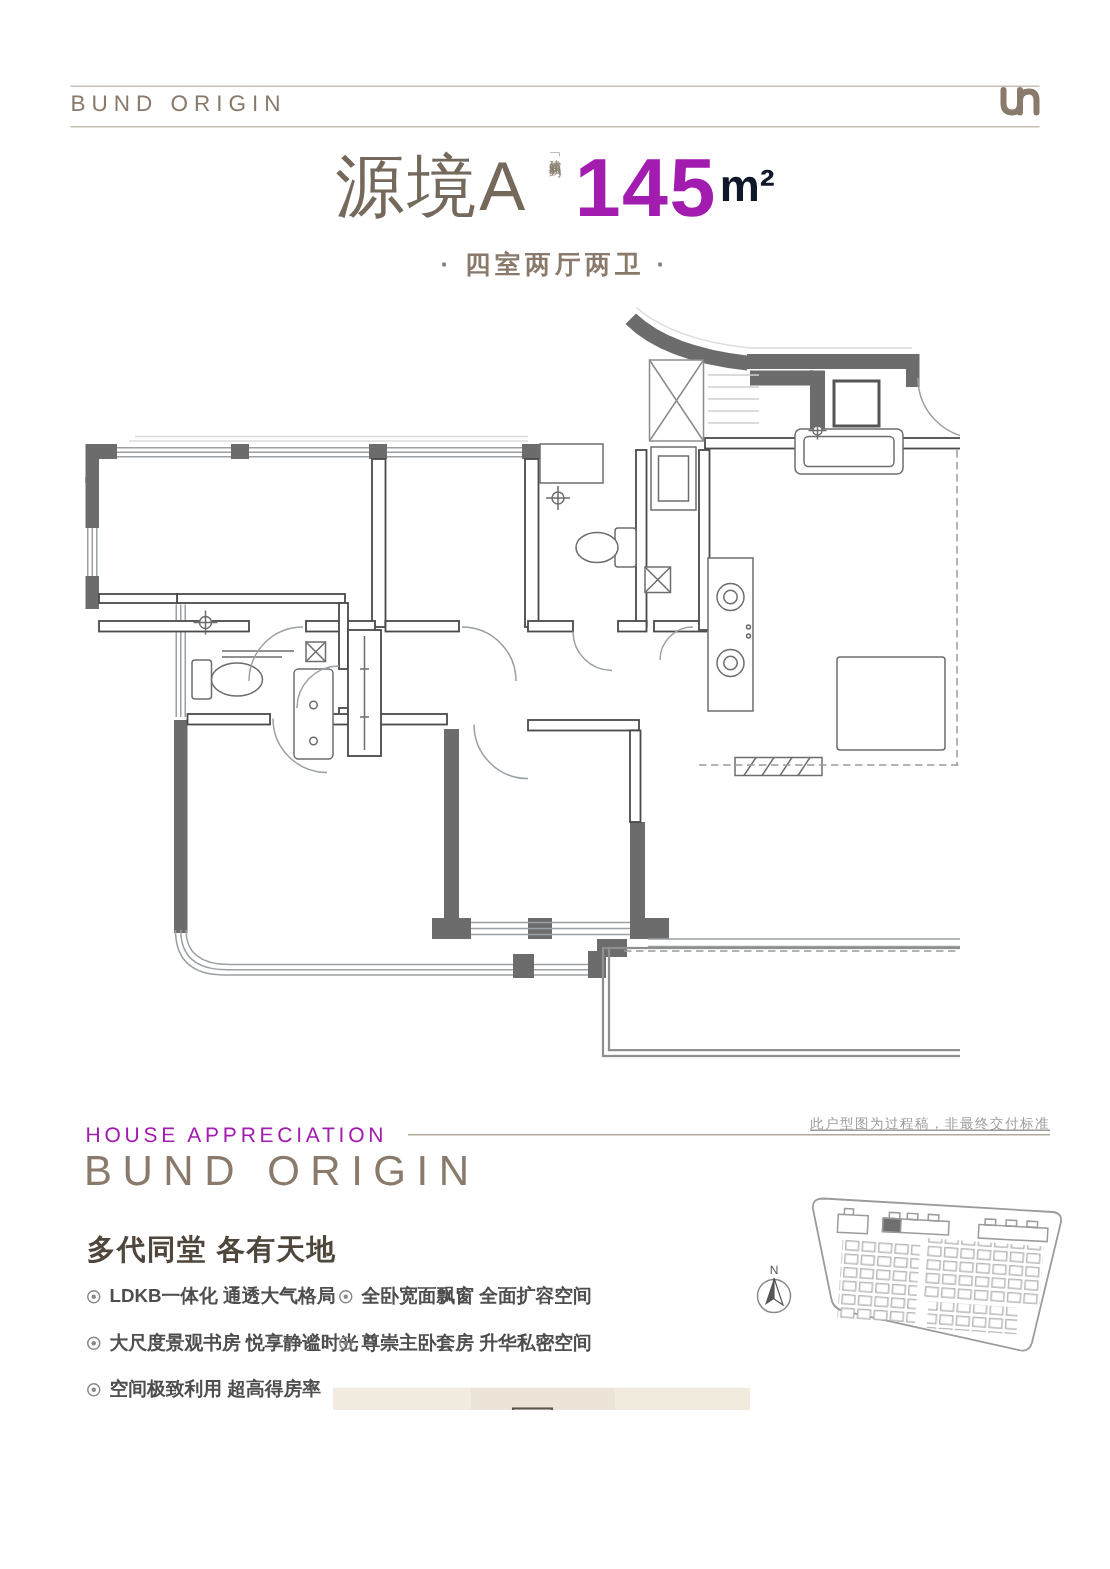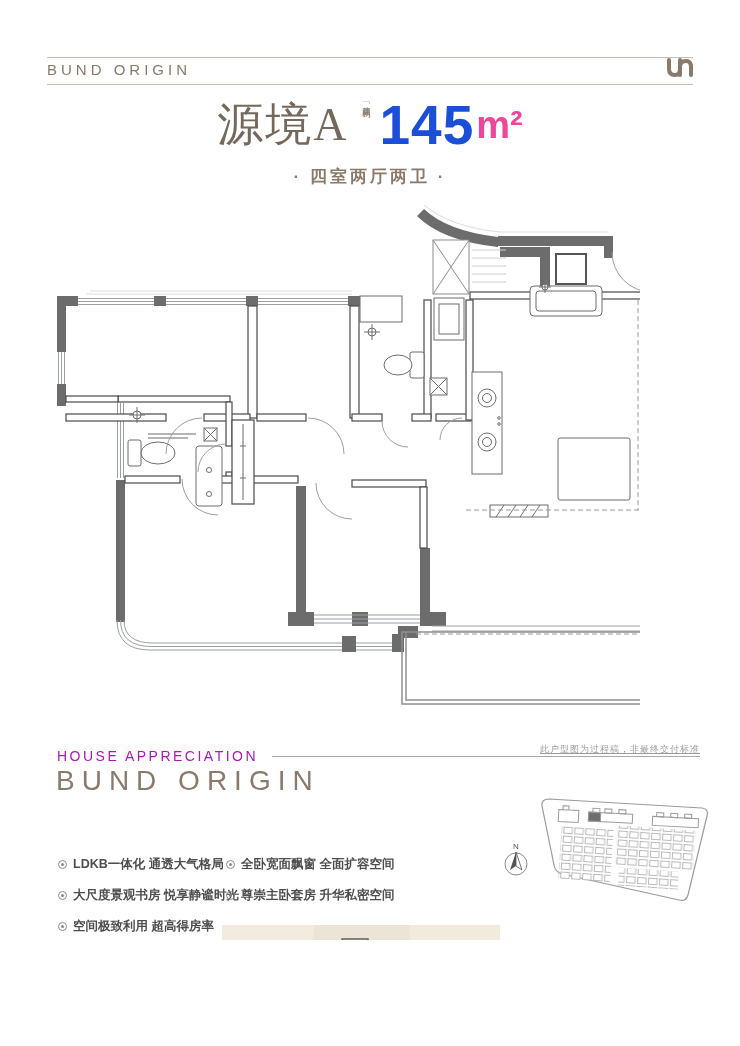--- a/index.html
+++ b/index.html
@@ -5,25 +5,25 @@
   html,body{margin:0;padding:0;background:#fff;}
   #page{position:relative;width:740px;height:940px;background:#ffffff;overflow:hidden;
         font-family:"Liberation Sans","DejaVu Sans",sans-serif;}
   .rule{position:absolute;left:47px;right:47px;height:1px;background:#c7bfb3;}
   #brand-top{position:absolute;left:47px;top:61px;font-size:15px;letter-spacing:4px;
              color:#8a7a6b;font-weight:500;}
   #logo-mark{position:absolute;right:46px;top:58px;width:28px;height:22px;}
   
   #title-row{position:absolute;left:0;top:94px;width:740px;display:flex;justify-content:center;
              align-items:center;}
-  #plan-name{font-size:46px;color:#75695c;font-weight:500;letter-spacing:2px;font-family:Liberation Serif, serif;}
+  #plan-name{font-size:46px;color:#75695c;font-weight:500;letter-spacing:2px;}
   #area-label{writing-mode:vertical-rl;font-size:8px;color:#8a7f72;margin:0 9px 0 12px;
               height:52px;line-height:10px;letter-spacing:1px;}
-  #area-value{font-size:55px;font-weight:800;color:#1d4ed8;letter-spacing:1px;line-height:55px;}
-  #area-unit{font-size:38px;font-weight:700;color:#ec4899;margin-left:2px;align-self:center;}
+  #area-value{font-size:55px;font-weight:800;color:#a21caf;letter-spacing:1px;line-height:55px;}
+  #area-unit{font-size:30px;font-weight:700;color:#0f172a;margin-left:2px;align-self:center;}
   #subtitle{position:absolute;left:0;top:165px;width:740px;text-align:center;font-size:17px;
             color:#8a7a6b;font-weight:700;letter-spacing:3px;}
   
   #floorplan{position:absolute;left:50px;top:205px;}
   #plan-note{position:absolute;right:40px;top:743px;font-size:9px;color:#9c9c9c;letter-spacing:1px;text-decoration:underline;}
   
   #eyebrow-row{position:absolute;left:57px;top:748px;width:643px;display:flex;align-items:center;}
   #eyebrow{font-size:14px;letter-spacing:2.5px;color:#a21caf;white-space:nowrap;}
   #eyebrow-line{flex:1;height:1px;background:#b3a globals;background:#b3a999;margin-left:14px;}
   #brand-big{position:absolute;left:56px;top:765px;font-size:28px;letter-spacing:7px;
@@ -234,20 +234,21 @@
     </g>
   </svg>
 
   <div id="plan-note">此户型图为过程稿，非最终交付标准</div>
 
   <div id="eyebrow-row">
     <span id="eyebrow">HOUSE APPRECIATION</span>
     <span id="eyebrow-line"></span>
   </div>
   <div id="brand-big">BUND ORIGIN</div>
+  <div id="heading">多代同堂 各有天地</div>
 
   <div id="features">
     <div class="feature">
       <span class="bullet"></span>
       <span>LDKB一体化 通透大气格局</span>
     </div>
     <div class="feature">
       <span class="bullet"></span>
       <span>全卧宽面飘窗 全面扩容空间</span>
     </div>

